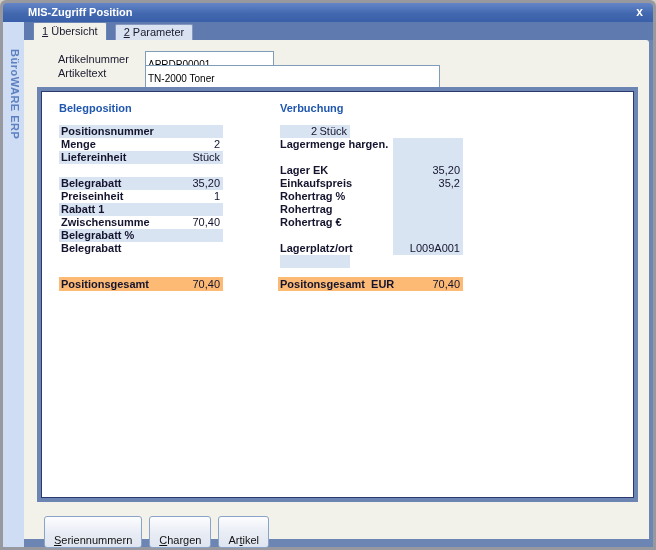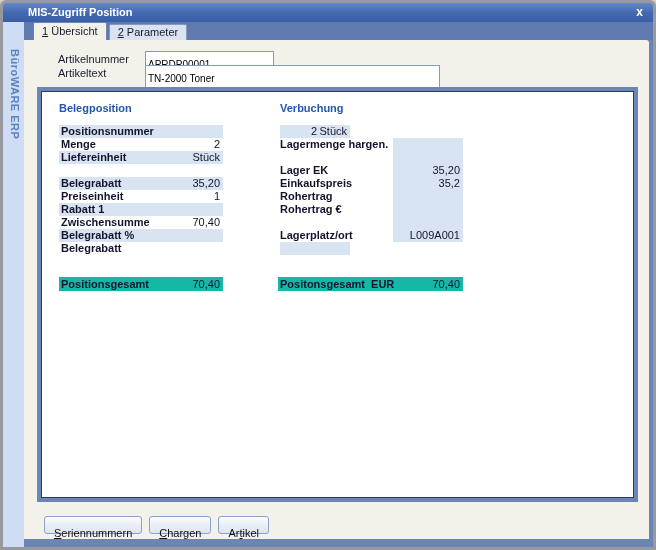--- a/index.html
+++ b/index.html
@@ -16,21 +16,21 @@
 
   .chrome{position:absolute;left:3px;top:22px;right:3px;bottom:3px;background:#6d85b3}
 
   .sidebar{position:absolute;left:0;top:0;width:21px;bottom:0;background:#cfddf4}
   .brand{position:absolute;left:18px;top:27px;transform:rotate(90deg);transform-origin:0 0;
     font-size:11px;font-weight:bold;color:#5c80c1;letter-spacing:.5px;white-space:nowrap}
 
   .tabbar{position:absolute;left:21px;top:0;right:0;height:18px;background:#5f7aae;
     padding-left:9px;box-sizing:border-box;display:flex;align-items:flex-end}
   .tab{height:15px;line-height:15px;padding:0 8px;font-size:11px;background:#d9e2f1;
-    border:1px solid #8497bd;border-bottom:none;color:#1a1a2e;margin-right:2px;
+    border:1px solid #8497bd;border-bottom:none;color:#1a1a2e;margin-right:8px;
     border-radius:2px 2px 0 0;cursor:default;white-space:nowrap}
   .tab.active{height:17px;line-height:17px;background:#f3f2ea;border-color:#6d85b3}
   .mn{text-decoration:underline}
 
   .content{position:absolute;left:21px;top:18px;right:4px;bottom:8px;background:#f3f2ea;
     border-radius:0 3px 0 0}
 
   .fldlabel{position:absolute;font-size:11px;color:#1a1a2e}
   .fldinput{position:absolute;border:1px solid #7f9db9;font-size:10px;
     font-family:"Liberation Sans",sans-serif;padding:0 2px;box-sizing:border-box;
@@ -39,35 +39,35 @@
   .panel{position:absolute;left:17px;top:51px;width:591px;height:405px;background:#fff;
     border:1px solid #2a3a6e;box-shadow:0 0 0 4px #6d85b3}
   .col-header{position:absolute;top:10px;font-weight:bold;font-size:11px;color:#2057ae}
 
   .lrows{position:absolute;left:17px;top:33px;width:164px}
   .lrow{height:13px;line-height:13px;display:flex;font-size:11px}
   .lrow:nth-child(odd){background:#d9e4f3}
   .ll{flex:1;font-weight:bold;color:#14142e;padding-left:2px;white-space:pre}
   .lv{width:60px;text-align:right;padding-right:3px;color:#14142e}
 
-  .ltotal,.rtotal{position:absolute;top:185px;height:14px;line-height:14px;background:#14b8a6;
+  .ltotal,.rtotal{position:absolute;top:185px;height:14px;line-height:14px;background:#fdba74;
     display:flex;font-size:11px;color:#0e1d4a}
   .ltotal{left:17px;width:164px}
   .rtotal{left:236px;width:185px}
 
   .rrows{position:absolute;left:238px;top:33px;width:183px}
   .rrow{height:13px;line-height:13px;display:flex;font-size:11px}
   .rl{width:113px;font-weight:bold;color:#14142e;white-space:pre}
   .rvc{width:70px;background:#d9e4f3;display:flex}
   .rv1{flex:1;text-align:right;color:#14142e}
   .ru{width:30px;text-align:right;padding-right:3px;color:#14142e}
   .rv{flex:1;text-align:right;padding-right:3px;color:#14142e}
 
   .btnrow{position:absolute;left:20px;top:476px;display:flex;gap:7px}
-  .btn{height:18px;padding:8px 9px;font-size:11px;font-family:"Liberation Sans",sans-serif;
+  .btn{height:18px;padding:15px 9px;font-size:11px;font-family:"Liberation Sans",sans-serif;
     background:linear-gradient(180deg,#fdfdfe 0%,#e9edf5 50%,#dfe5f0 100%);
     border:1px solid #8aa3c9;border-radius:3px;color:#111;line-height:16px;cursor:default;
     white-space:nowrap}
 </style>
 </head>
 <body>
 
 <div class="window">
 
   <div class="titlebar">
@@ -172,20 +172,26 @@
                 <span class="rv">35,20</span>
               </span>
             </div>
           <div class="rrow">
               <span class="rl">Einkaufspreis</span>
               <span class="rvc">
                 <span class="rv">35,2</span>
               </span>
             </div>
           <div class="rrow">
+              <span class="rl">Rohertrag %</span>
+              <span class="rvc">
+                <span class="rv"></span>
+              </span>
+            </div>
+          <div class="rrow">
               <span class="rl">Rohertrag</span>
               <span class="rvc">
                 <span class="rv"></span>
               </span>
             </div>
           <div class="rrow">
               <span class="rl">Rohertrag €</span>
               <span class="rvc">
                 <span class="rv"></span>
               </span>

